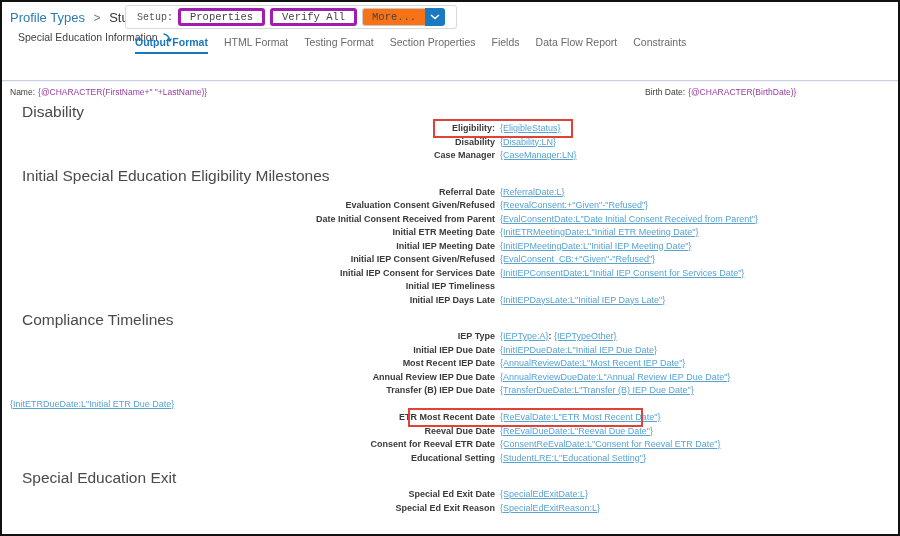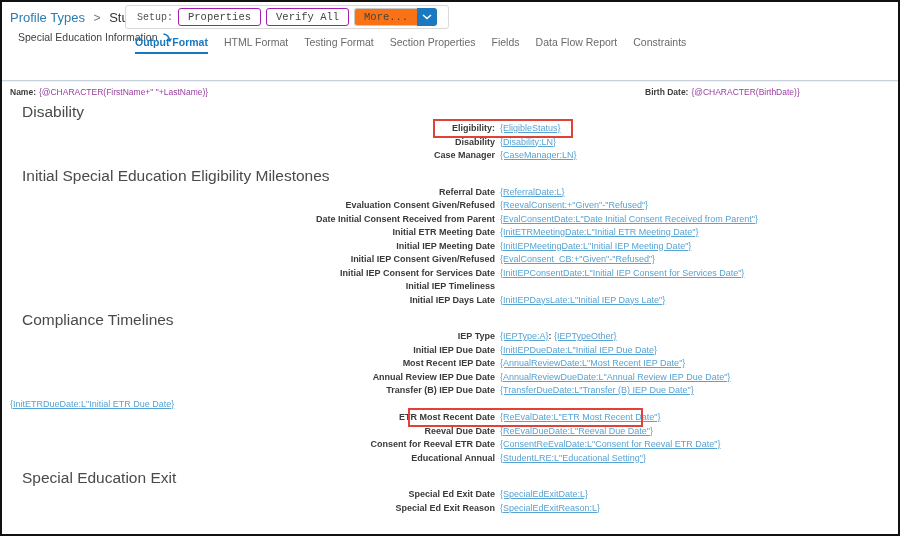--- a/index.html
+++ b/index.html
@@ -20,21 +20,21 @@
 
   .setup-group {
     position:absolute; left:123px; top:3px; height:24px;
     border:1px solid #d9d9d9; border-radius:3px; background:#fff;
     display:flex; align-items:center; padding:0 11px; gap:5px;font-family:Liberation Mono, monospace;
   }
   .setup-label { font-size:10px; color:#555; }
   .btn {
     display:inline-flex; align-items:center; justify-content:center;
     font-size:10.5px; color:#444; background:#fff;
-    border:1px solid #a21caf; border-radius:3px; height:18px; padding:0 9px; cursor:pointer;
+    border:3px solid #a21caf; border-radius:3px; height:18px; padding:0 9px; cursor:pointer;
   }
   .split { display:inline-flex; height:18px; }
   .split .split-main {
     border:1px solid #c9c9c9; border-right:none; border-radius:3px 0 0 3px;
     background:#f97316; font-size:10.5px; color:#444; display:inline-flex; align-items:center; padding:0 9px; cursor:pointer;
   }
   .split .split-caret {
     width:20px; display:inline-flex; align-items:center; justify-content:center;
     border-radius:0 3px 3px 0; cursor:pointer;
   }
@@ -53,21 +53,21 @@
 
   
   .content {
     position:absolute; left:0; top:78px; right:0; bottom:0;
     border-top:1px solid #c8d1dc; box-shadow:inset 0 1px 0 #eef2f7;
     padding:0 0 0 3px; background:#fff;
   }
   .record-row { position:relative; height:15px; margin-top:4px; font-size:8.5px; }
   .record-name { position:absolute; left:5px; top:2px; }
   .record-bd { position:absolute; left:640px; top:2px; }
-  .rec-label { color:#3c3c3c; font-weight:bold; margin-right:3px;margin-top:20px; }
+  .rec-label { color:#3c3c3c; font-weight:normal; margin-right:3px;margin-top:20px; }
   .rec-value { color:#993d9e; }
 
   .sec-title {
     font-size:15.5px; color:#4a4a4a; font-weight:400;
     margin:3px 0 0 17px; line-height:20px;
   }
   .sec-title.first { margin-top:2px; }
   .sec-rows { }
   .frow { position:relative; display:flex; line-height:13.5px; height:13.5px; font-size:9px; }
   .flabel { width:490px; text-align:right; color:#3a3a3a; font-weight:bold; white-space:nowrap; }
@@ -247,21 +247,21 @@
             <div class="frow">
               <span class="flabel">Consent for Reeval ETR Date</span>
               <span class="fvalue"><a>{ConsentReEvalDate:L"Consent for Reeval ETR Date"}</a></span>
             </div>
           </div>
   </div>
 
   <div class="section">
     <div class="sec-rows">
             <div class="frow">
-              <span class="flabel">Educational Annual</span>
+              <span class="flabel">Educational Setting</span>
               <span class="fvalue"><a>{StudentLRE:L"Educational Setting"}</a></span>
             </div>
           </div>
   </div>
 
   <div class="section">
     <div class="sec-title">Special Education Exit</div>
     <div class="sec-rows">
             <div class="frow">
               <span class="flabel">Special Ed Exit Date</span>

